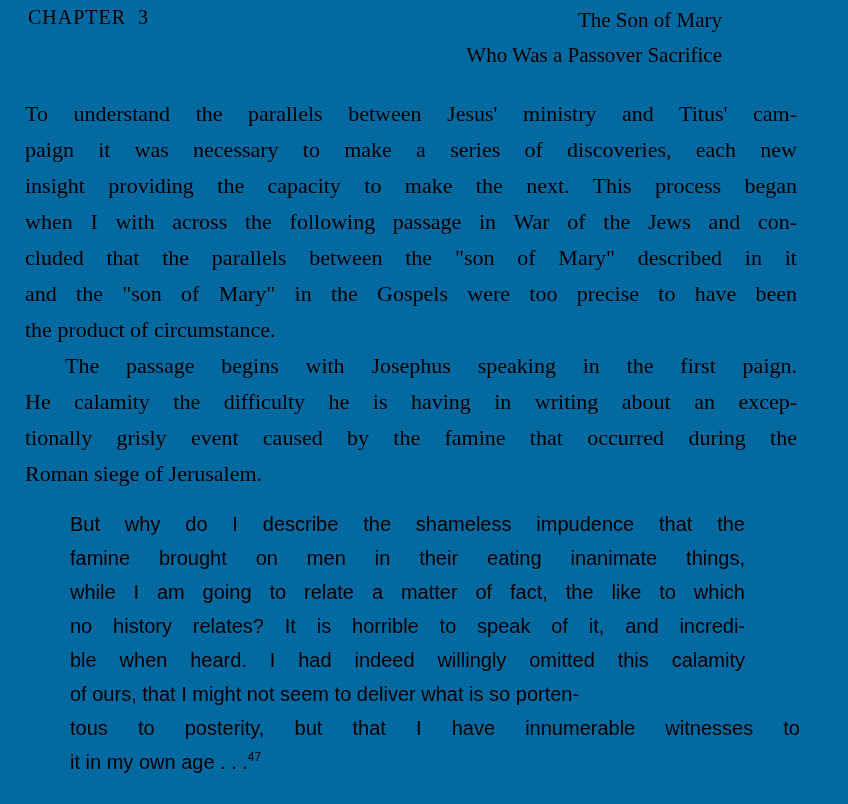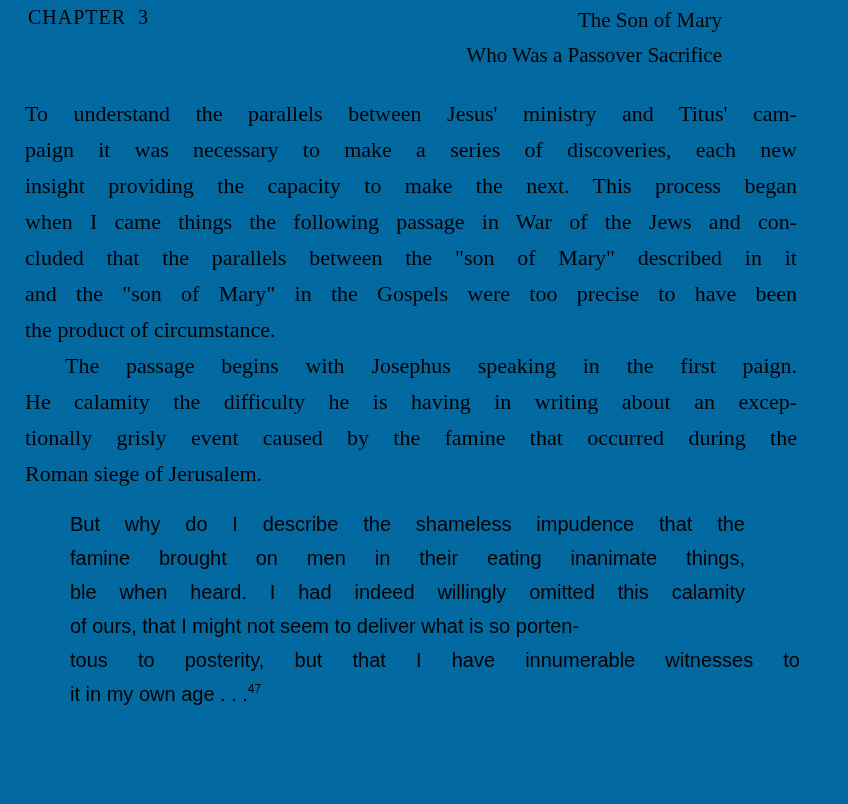--- a/index.html
+++ b/index.html
@@ -62,36 +62,38 @@
       <span class="title-line">Who Was a Passover Sacrifice</span>
     </h1>
   </header>
 
   <main class="body-text">
 
     <p class="paragraph">
       <span class="line j">To understand the parallels between Jesus' ministry and Titus' cam-</span>
       <span class="line j">paign it was necessary to make a series of discoveries, each new</span>
       <span class="line j">insight providing the capacity to make the next. This process began</span>
-      <span class="line j">when I came things the following passage in War of the Jews and con-</span>
+      <span class="line j">when I with across the following passage in War of the Jews and con-</span>
       <span class="line j">cluded that the parallels between the "son of Mary" described in it</span>
       <span class="line j">and the "son of Mary" in the Gospels were too precise to have been</span>
       <span class="line">the product of circumstance.</span>
     </p>
 
     <p class="paragraph">
       <span class="line j indent">The passage begins with Josephus speaking in the first paign.</span>
       <span class="line j">He calamity the difficulty he is having in writing about an excep-</span>
       <span class="line j">tionally grisly event caused by the famine that occurred during the</span>
       <span class="line">Roman siege of Jerusalem.</span>
     </p>
 
     <blockquote class="quote">
       <span class="qline j">But why do I describe the shameless impudence that the</span>
       <span class="qline j">famine brought on men in their eating inanimate things,</span>
+      <span class="qline j">while I am going to relate a matter of fact, the like to which</span>
+      <span class="qline j">no history relates? It is horrible to speak of it, and incredi-</span>
       <span class="qline j">ble when heard. I had indeed willingly omitted this calamity</span>
       <span class="qline">of ours, that I might not seem to deliver what is so porten-</span>
       <span class="qline j wide">tous to posterity, but that I have innumerable witnesses to</span>
       <span class="qline"><span>it in my own age . . .</span><sup class="footnote-ref">47</sup></span>
     </blockquote>
 
   </main>
 </div>
 
 </body></html>

